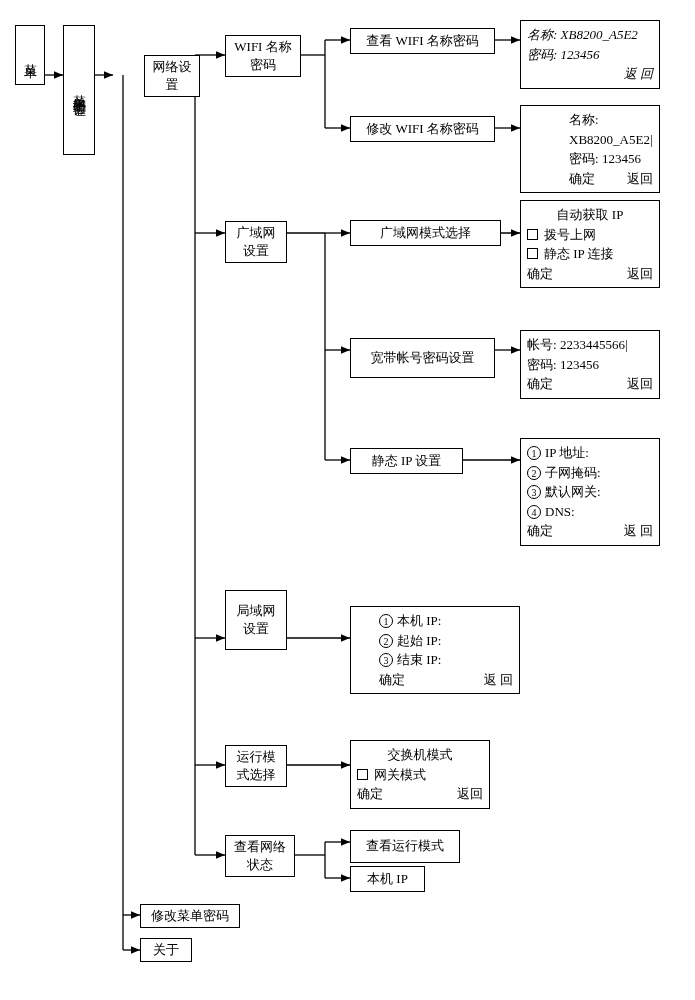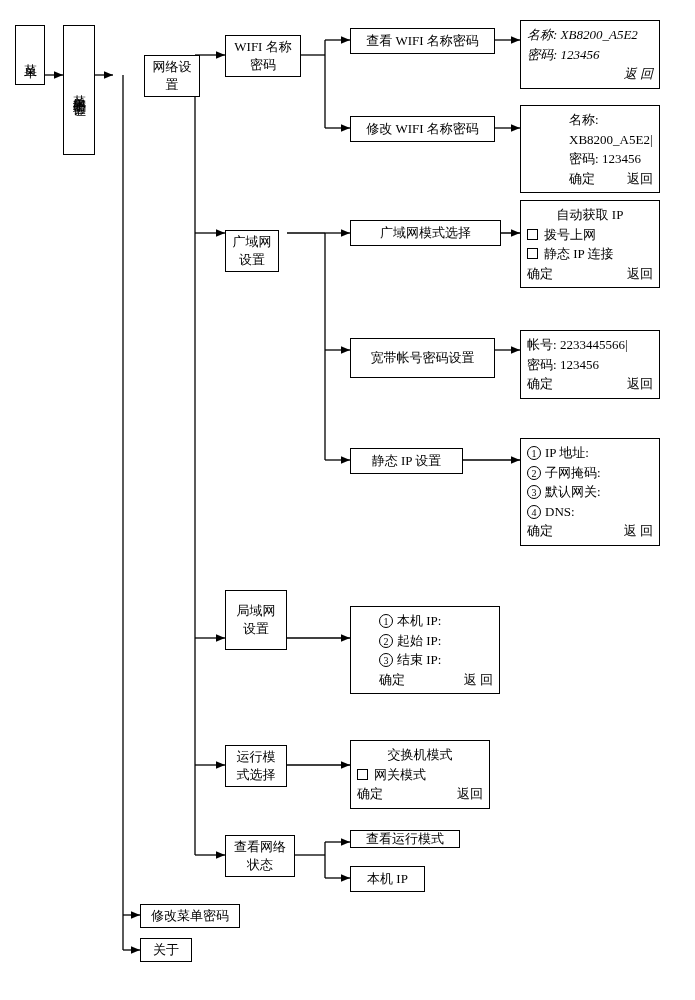--- a/index.html
+++ b/index.html
@@ -135,39 +135,39 @@
 <div class="box vbox" style="left:48px; top:5px; width:32px; height:130px;">菜单密码验证</div>
 
 <div class="box cbox" style="left:98px; top:35px; width:56px; height:42px;margin-left:31px;">网络设置</div>
 
 <div class="box cbox" style="left:125px; top:884px; width:100px; height:24px;">修改菜单密码</div>
 
 <div class="box cbox" style="left:125px; top:918px; width:52px; height:24px;">关于</div>
 
 <div class="box cbox" style="left:210px; top:15px; width:76px; height:42px;">WIFI 名称密码</div>
 
-<div class="box cbox" style="left:210px; top:210px; width:54px; height:42px;">广域网设置</div>
+<div class="box cbox" style="left:210px; top:201px; width:62px; height:42px;">广域网设置</div>
 
 <div class="box cbox" style="left:210px; top:570px; width:62px; height:60px;">局域网设置</div>
 
 <div class="box cbox" style="left:210px; top:725px; width:62px; height:42px;">运行模式选择</div>
 
 <div class="box cbox" style="left:210px; top:815px; width:70px; height:42px;">查看网络状态</div>
 
 <div class="box cbox" style="left:335px; top:8px; width:145px; height:26px;">查看 WIFI 名称密码</div>
 
 <div class="box cbox" style="left:335px; top:96px; width:145px; height:26px;">修改 WIFI 名称密码</div>
 
 <div class="box cbox" style="left:335px; top:200px; width:151px; height:26px;">广域网模式选择</div>
 
 <div class="box cbox" style="left:335px; top:318px; width:145px; height:40px;">宽带帐号密码设置</div>
 
 <div class="box cbox" style="left:335px; top:428px; width:113px; height:26px;">静态 IP 设置</div>
 
-<div class="box cbox" style="left:335px; top:810px; width:110px; height:18px;">查看运行模式</div>
+<div class="box cbox" style="left:335px; top:810px; width:110px; height:33px;">查看运行模式</div>
 
 <div class="box cbox" style="left:335px; top:846px; width:75px; height:26px;">本机 IP</div>
 
 <div class="box mbox" style="left:505px; top:0px; width:140px;font-style:italic;">
   <div><span>名称:</span> <span>XB8200_A5E2</span></div>
   <div><span>密码:</span> <span>123456</span></div>
   <div style="text-align:right;"><span>返  回</span></div>
 </div>
 
 <div class="box mbox" style="left:505px; top:85px; width:140px;padding-left:48px;">
@@ -202,21 +202,21 @@
   <div><span class="num">1</span><span>IP 地址:</span></div>
   <div><span class="num">2</span><span>子网掩码:</span></div>
   <div><span class="num">3</span><span>默认网关:</span></div>
   <div><span class="num">4</span><span>DNS:</span></div>
   <div class="row">
         <span>确定</span>
         <span>返  回</span>
       </div>
 </div>
 
-<div class="box mbox" style="left:335px; top:586px; width:150px;padding-left:28px;">
+<div class="box mbox" style="left:335px; top:586px; width:170px;padding-left:28px;">
   <div><span class="num">1</span><span>本机 IP:</span></div>
   <div><span class="num">2</span><span>起始 IP:</span></div>
   <div><span class="num">3</span><span>结束 IP:</span></div>
   <div class="row">
         <span>确定</span>
         <span>返  回</span>
       </div>
 </div>
 
 <div class="box mbox" style="left:335px; top:720px; width:140px;">

